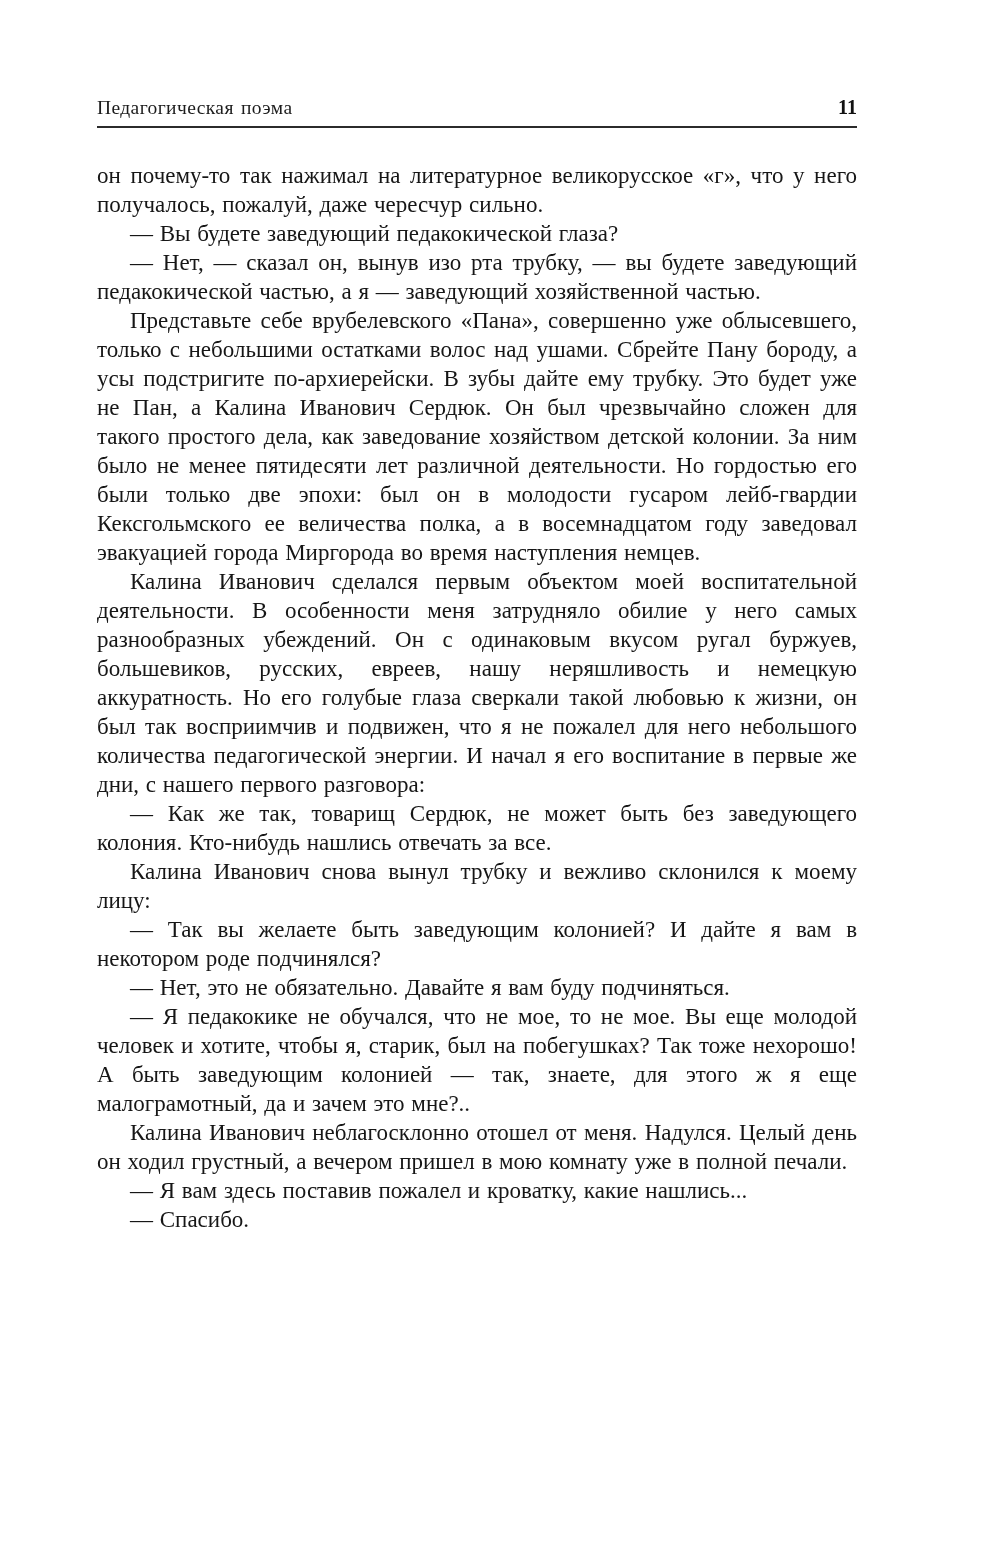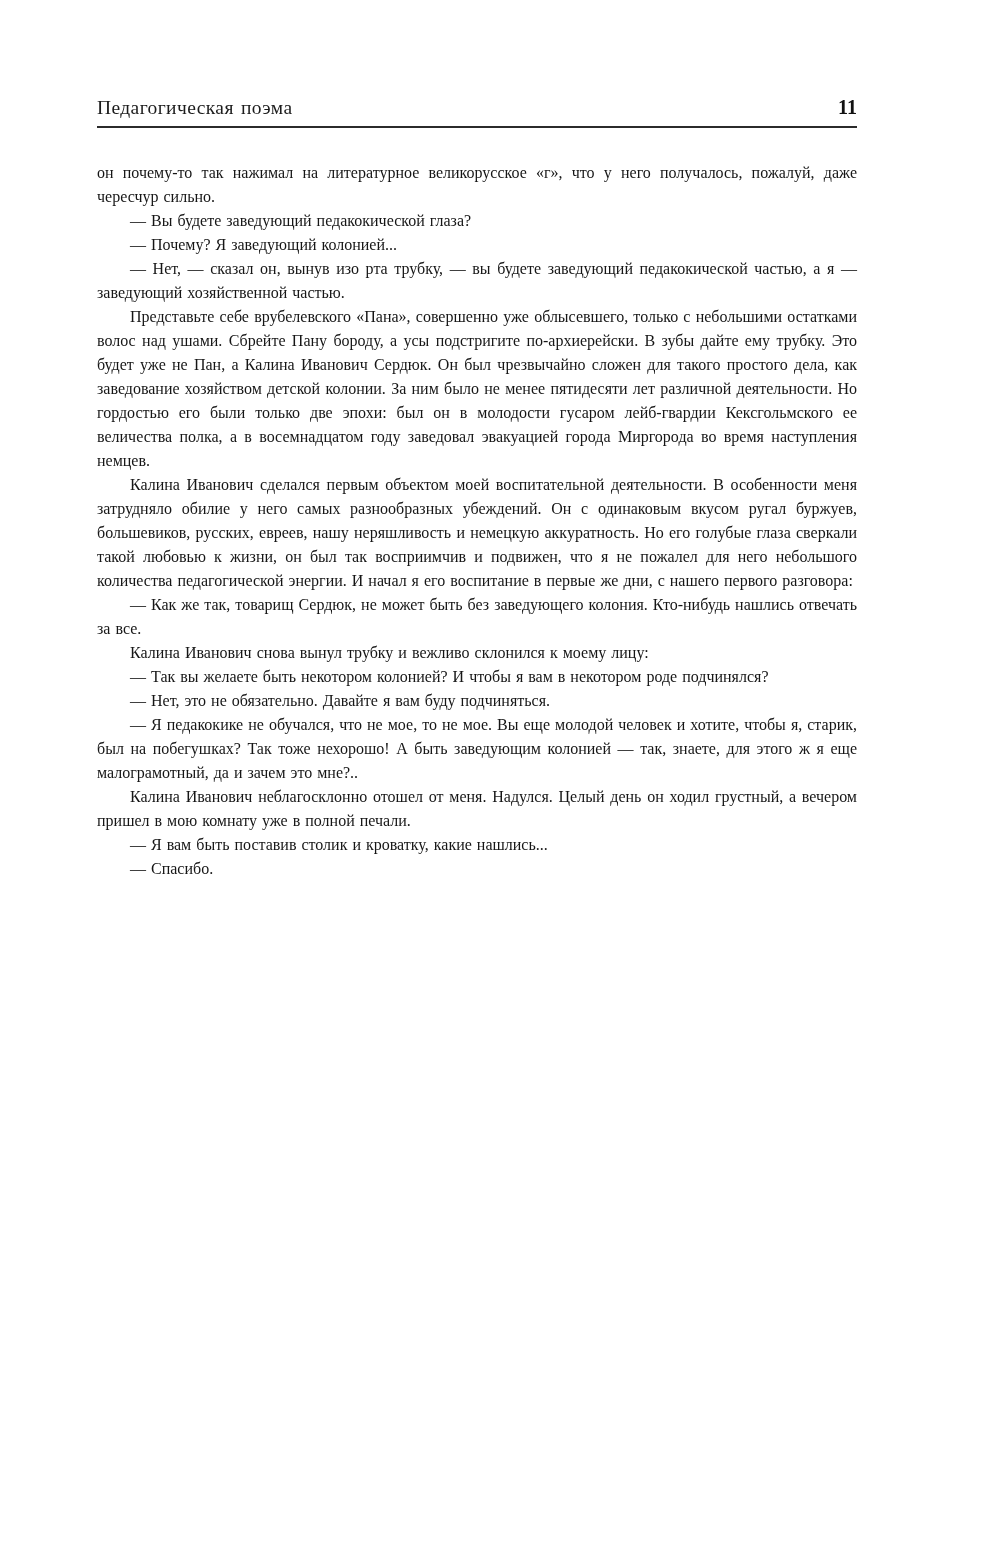--- a/index.html
+++ b/index.html
@@ -36,22 +36,22 @@
     font-size: 20px;
     font-weight: bold;
     color: #111111;
     text-align: right;
   }
   .text-block {
     margin-top: 33px;
   }
   .para {
     margin: 0;
-    font-size: 16px;
-    line-height: 24px;
+    font-size: 23px;
+    line-height: 29px;
     text-align: justify;
     text-indent: 33px;
     word-spacing: 1px;
     color: #161616;
   }
   .para.no-indent {
     text-indent: 0;
   }
 </style>
 </head>
@@ -60,27 +60,26 @@
 <div class="page">
 
   <header class="running-head">
     <span class="head-title">Педагогическая поэма</span>
     <span class="page-num">11</span>
   </header>
 
   <main class="text-block">
     <p class="para no-indent">он почему-то так нажимал на литературное великорусское «г», что у него получалось, пожалуй, даже чересчур сильно.</p>
     <p class="para">— Вы будете заведующий педакокической глаза?</p>
-    <p class="para">— Почему? Я заведующий колонией...</p>
     <p class="para">— Нет, — сказал он, вынув изо рта трубку, — вы будете заведующий педакокической частью, а я — заведующий хозяйственной частью.</p>
     <p class="para">Представьте себе врубелевского «Пана», совершенно уже облысевшего, только с небольшими остатками волос над ушами. Сбрейте Пану бороду, а усы подстригите по-архиерейски. В зубы дайте ему трубку. Это будет уже не Пан, а Калина Иванович Сердюк. Он был чрезвычайно сложен для такого простого дела, как заведование хозяйством детской колонии. За ним было не менее пятидесяти лет различной деятельности. Но гордостью его были только две эпохи: был он в молодости гусаром лейб-гвардии Кексгольмского ее величества полка, а в восемнадцатом году заведовал эвакуацией города Миргорода во время наступления немцев.</p>
     <p class="para">Калина Иванович сделался первым объектом моей воспитательной деятельности. В особенности меня затрудняло обилие у него самых разнообразных убеждений. Он с одинаковым вкусом ругал буржуев, большевиков, русских, евреев, нашу неряшливость и немецкую аккуратность. Но его голубые глаза сверкали такой любовью к жизни, он был так восприимчив и подвижен, что я не пожалел для него небольшого количества педагогической энергии. И начал я его воспитание в первые же дни, с нашего первого разговора:</p>
     <p class="para">— Как же так, товарищ Сердюк, не может быть без заведующего колония. Кто-нибудь нашлись отвечать за все.</p>
     <p class="para">Калина Иванович снова вынул трубку и вежливо склонился к моему лицу:</p>
-    <p class="para">— Так вы желаете быть некотором колонией? И чтобы я вам в некотором роде подчинялся?</p>
+    <p class="para">— Так вы желаете быть заведующим колонией? И дайте я вам в некотором роде подчинялся?</p>
     <p class="para">— Нет, это не обязательно. Давайте я вам буду подчиняться.</p>
     <p class="para">— Я педакокике не обучался, что не мое, то не мое. Вы еще молодой человек и хотите, чтобы я, старик, был на побегушках? Так тоже нехорошо! А быть заведующим колонией — так, знаете, для этого ж я еще малограмотный, да и зачем это мне?..</p>
     <p class="para">Калина Иванович неблагосклонно отошел от меня. Надулся. Целый день он ходил грустный, а вечером пришел в мою комнату уже в полной печали.</p>
-    <p class="para">— Я вам быть поставив столик и кроватку, какие нашлись...</p>
+    <p class="para">— Я вам здесь поставив пожалел и кроватку, какие нашлись...</p>
     <p class="para">— Спасибо.</p>
   </main>
 
 </div>
 
 </body></html>

